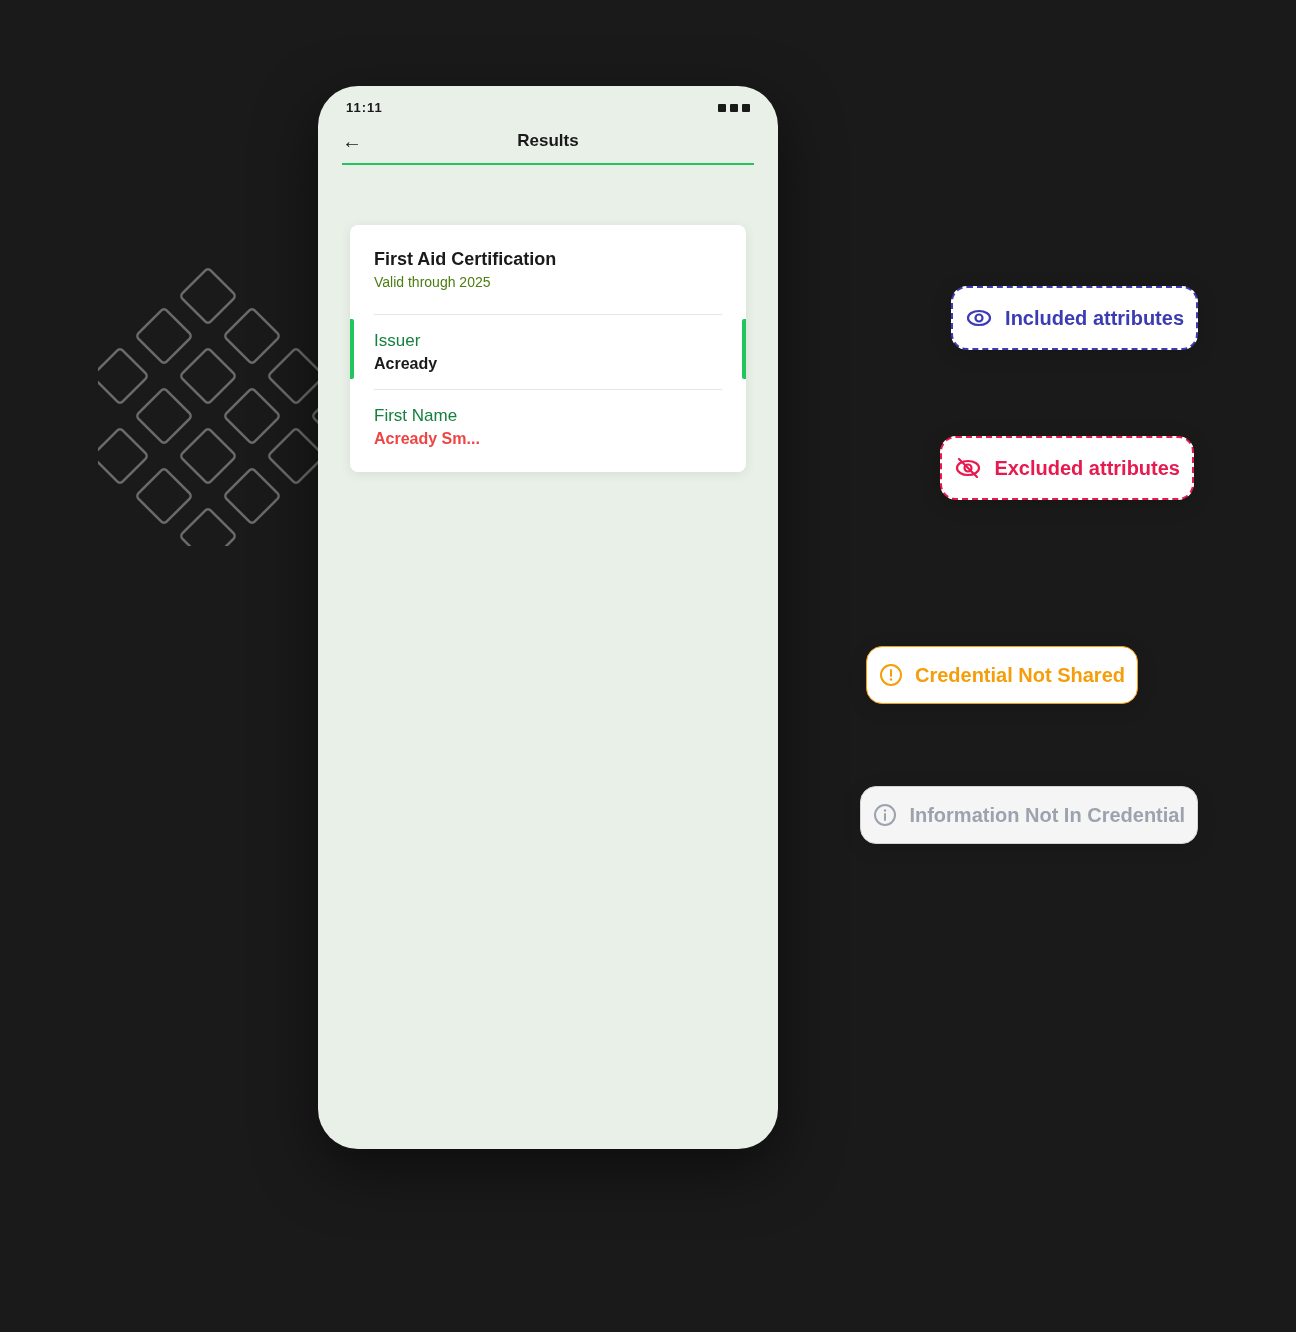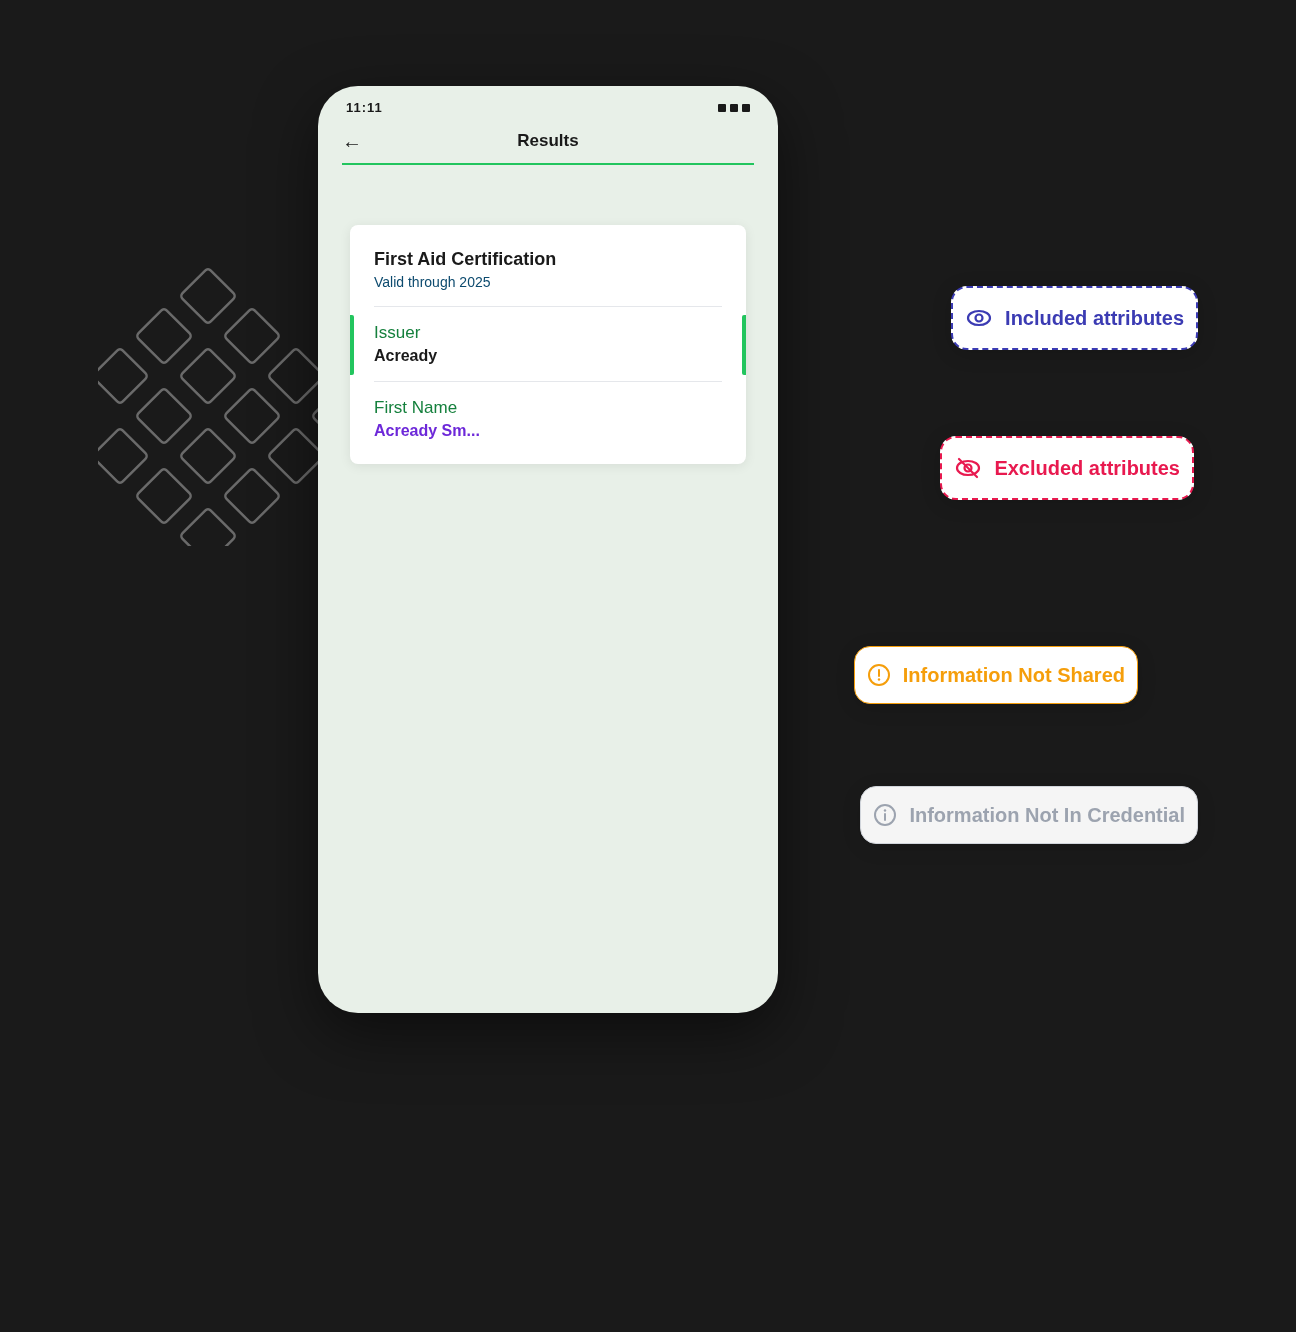--- a/index.html
+++ b/index.html
@@ -35,21 +35,21 @@
       width: 100%;
       height: 100%;
     }
 
     
     .phone {
       position: absolute;
       left: 220px;
       top: 20px;
       width: 460px;
-      height: 927px;
+      height: 1063px;
       background: #e8f0e8;
       border-radius: 40px;
       overflow: hidden;
       box-shadow: 0 20px 60px rgba(0,0,0,0.5);
     }
 
     .phone-status-bar {
       display: flex;
       justify-content: space-between;
       align-items: center;
@@ -128,22 +128,22 @@
 
     .credential-title {
       font-size: 18px;
       font-weight: 700;
       color: #1a1a1a;
       margin-bottom: 4px;
     }
 
     .credential-subtitle {
       font-size: 14px;
-      color: #0c4a6e;
-      margin-bottom: 16px;
+      color: #4d7c0f;
+      margin-bottom: 24px;
     }
 
     .credential-divider {
       height: 1px;
       background: #e5e7eb;
       margin: 16px 0;
     }
 
     .credential-field-label {
       font-size: 17px;
@@ -153,21 +153,21 @@
 
     .credential-field-value {
       font-size: 16px;
       font-weight: 600;
       color: #1a1a1a;
     }
 
     .credential-field-value-partial {
       font-size: 16px;
       font-weight: 600;
-      color: #6d28d9;
+      color: #ef4444;
     }
 
     
     .left-accent {
       position: absolute;
       left: 0;
       top: 50%;
       transform: translateY(-50%);
       width: 4px;
       height: 60px;
@@ -359,21 +359,21 @@
   </div>
 
   <div class="badge badge-not-shared">
     <span class="badge-icon">
       <svg class="icon-warning-circle" viewBox="0 0 24 24" fill="none" xmlns="http://www.w3.org/2000/svg">
         <circle cx="12" cy="12" r="10" stroke="#f59e0b" stroke-width="2"></circle>
         <line x1="12" y1="7" x2="12" y2="13" stroke="#f59e0b" stroke-width="2" stroke-linecap="round"></line>
         <circle cx="12" cy="16.5" r="1.2" fill="#f59e0b"></circle>
       </svg>
     </span>
-    <span class="badge-label label-not-shared">Information Not Shared</span>
+    <span class="badge-label label-not-shared">Credential Not Shared</span>
   </div>
 
   <div class="badge badge-not-in-credential">
     <span class="badge-icon">
       <svg class="icon-warning-circle" viewBox="0 0 24 24" fill="none" xmlns="http://www.w3.org/2000/svg">
         <circle cx="12" cy="12" r="10" stroke="#9ca3af" stroke-width="2"></circle>
         <line x1="12" y1="11" x2="12" y2="17" stroke="#9ca3af" stroke-width="2" stroke-linecap="round"></line>
         <circle cx="12" cy="7.5" r="1.2" fill="#9ca3af"></circle>
       </svg>
     </span>

